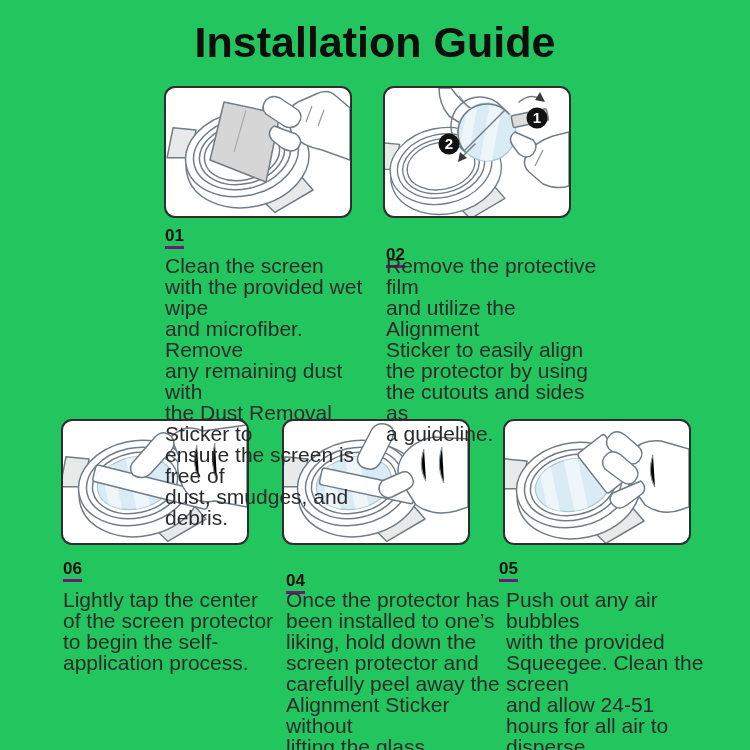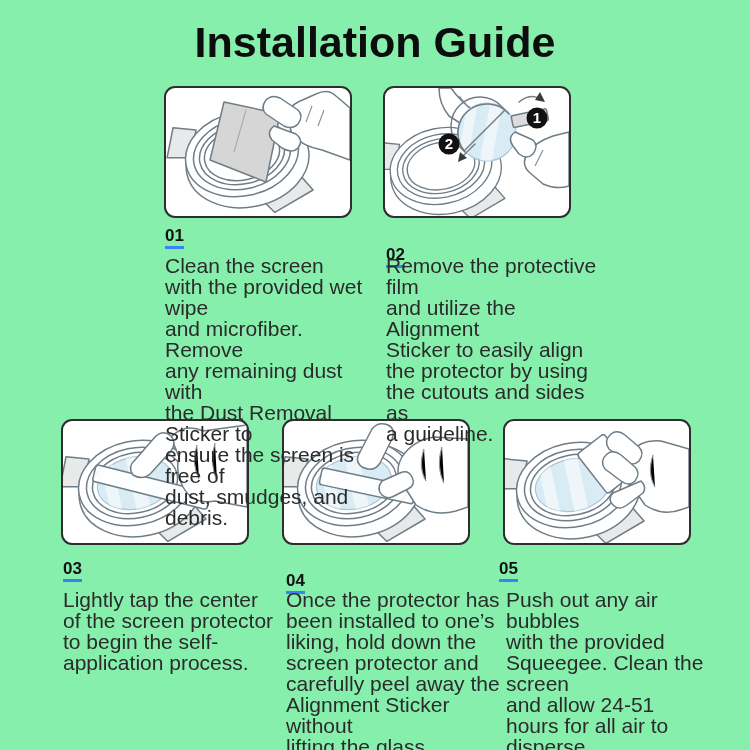--- a/index.html
+++ b/index.html
@@ -1,35 +1,35 @@
 <!DOCTYPE html>
 <html><head>
 <meta charset="utf-8">
 <style>
   html,body{margin:0;padding:0;background:#ffffff;}
   .canvas{
-    position:relative;width:750px;height:750px;background:#86efac;
+    position:relative;width:750px;height:750px;background:#22c55e;
     font-family:"Liberation Sans", sans-serif;color:#2b2b2b;overflow:hidden;
   }
   .title{
     position:absolute;left:0;top:18px;width:750px;text-align:center;
     font-size:43px;font-weight:bold;color:#0d0d0d;letter-spacing:0px;margin:0;
   }
   .stepbox{
     position:absolute;border:2px solid #2e2e2e;border-radius:11px;background:#fff;
     overflow:hidden;
   }
   .stepbox svg{display:block;width:100%;height:100%;}
   .row1{width:184px;height:128px;top:86px;}
   .row2{width:184px;height:122px;top:419px;}
   .b1{left:164px;} .b2{left:383px;}
   .b3{left:61px;}  .b4{left:282px;} .b5{left:503px;}
   .steplabel{
     position:absolute;font-size:17px;font-weight:bold;color:#111;
-    border-bottom:3px solid #3b82f6;padding-bottom:2px;line-height:1;
+    border-bottom:3px solid #701a75;padding-bottom:2px;line-height:1;
   }
   .l1{left:165px;top:227px;} .l2{left:386px;top:227px;margin-top:19px;}
   .l3{left:63px;top:560px;}  .l4{left:286px;top:560px;margin-top:12px;} .l5{left:499px;top:560px;}
   .stepdesc{
     position:absolute;font-size:21px;line-height:21px;color:#2b2b2b;
     white-space:pre-line;width:214px;
   }
   .d1{left:165px;top:255px;} .d2{left:386px;top:255px;}
   .d3{left:63px;top:589px;}  .d4{left:286px;top:589px;} .d5{left:506px;top:589px;}
 
@@ -202,21 +202,21 @@
         <path class="ln fw" d="M104,28 Q98,20 106,13 Q112,8 120,14 L134,26 Q140,32 134,40 Q128,46 120,40 Z"></path>
         <path class="ln fw" d="M100,48 Q94,40 102,33 Q108,28 116,34 L130,46 Q136,52 130,60 Q124,66 116,60 Z"></path>
         <path class="ln fw" d="M108,72 Q102,78 108,84 Q114,90 122,84 L138,72 Q142,66 136,60 Z"></path>
         <path class="crease" d="M148,34 Q142,52 150,66"></path>
       </g>
     </svg>
   </div>
 
   <div class="steplabel l1">01</div>
   <div class="steplabel l2">02</div>
-  <div class="steplabel l3">03</div>
+  <div class="steplabel l3">06</div>
   <div class="steplabel l4">04</div>
   <div class="steplabel l5">05</div>
 
   <div class="stepdesc d1">Clean the screen
 with the provided wet wipe
 and microfiber. Remove
 any remaining dust with
 the Dust Removal Sticker to
 ensure the screen is free of
 dust, smudges, and debris.</div>

